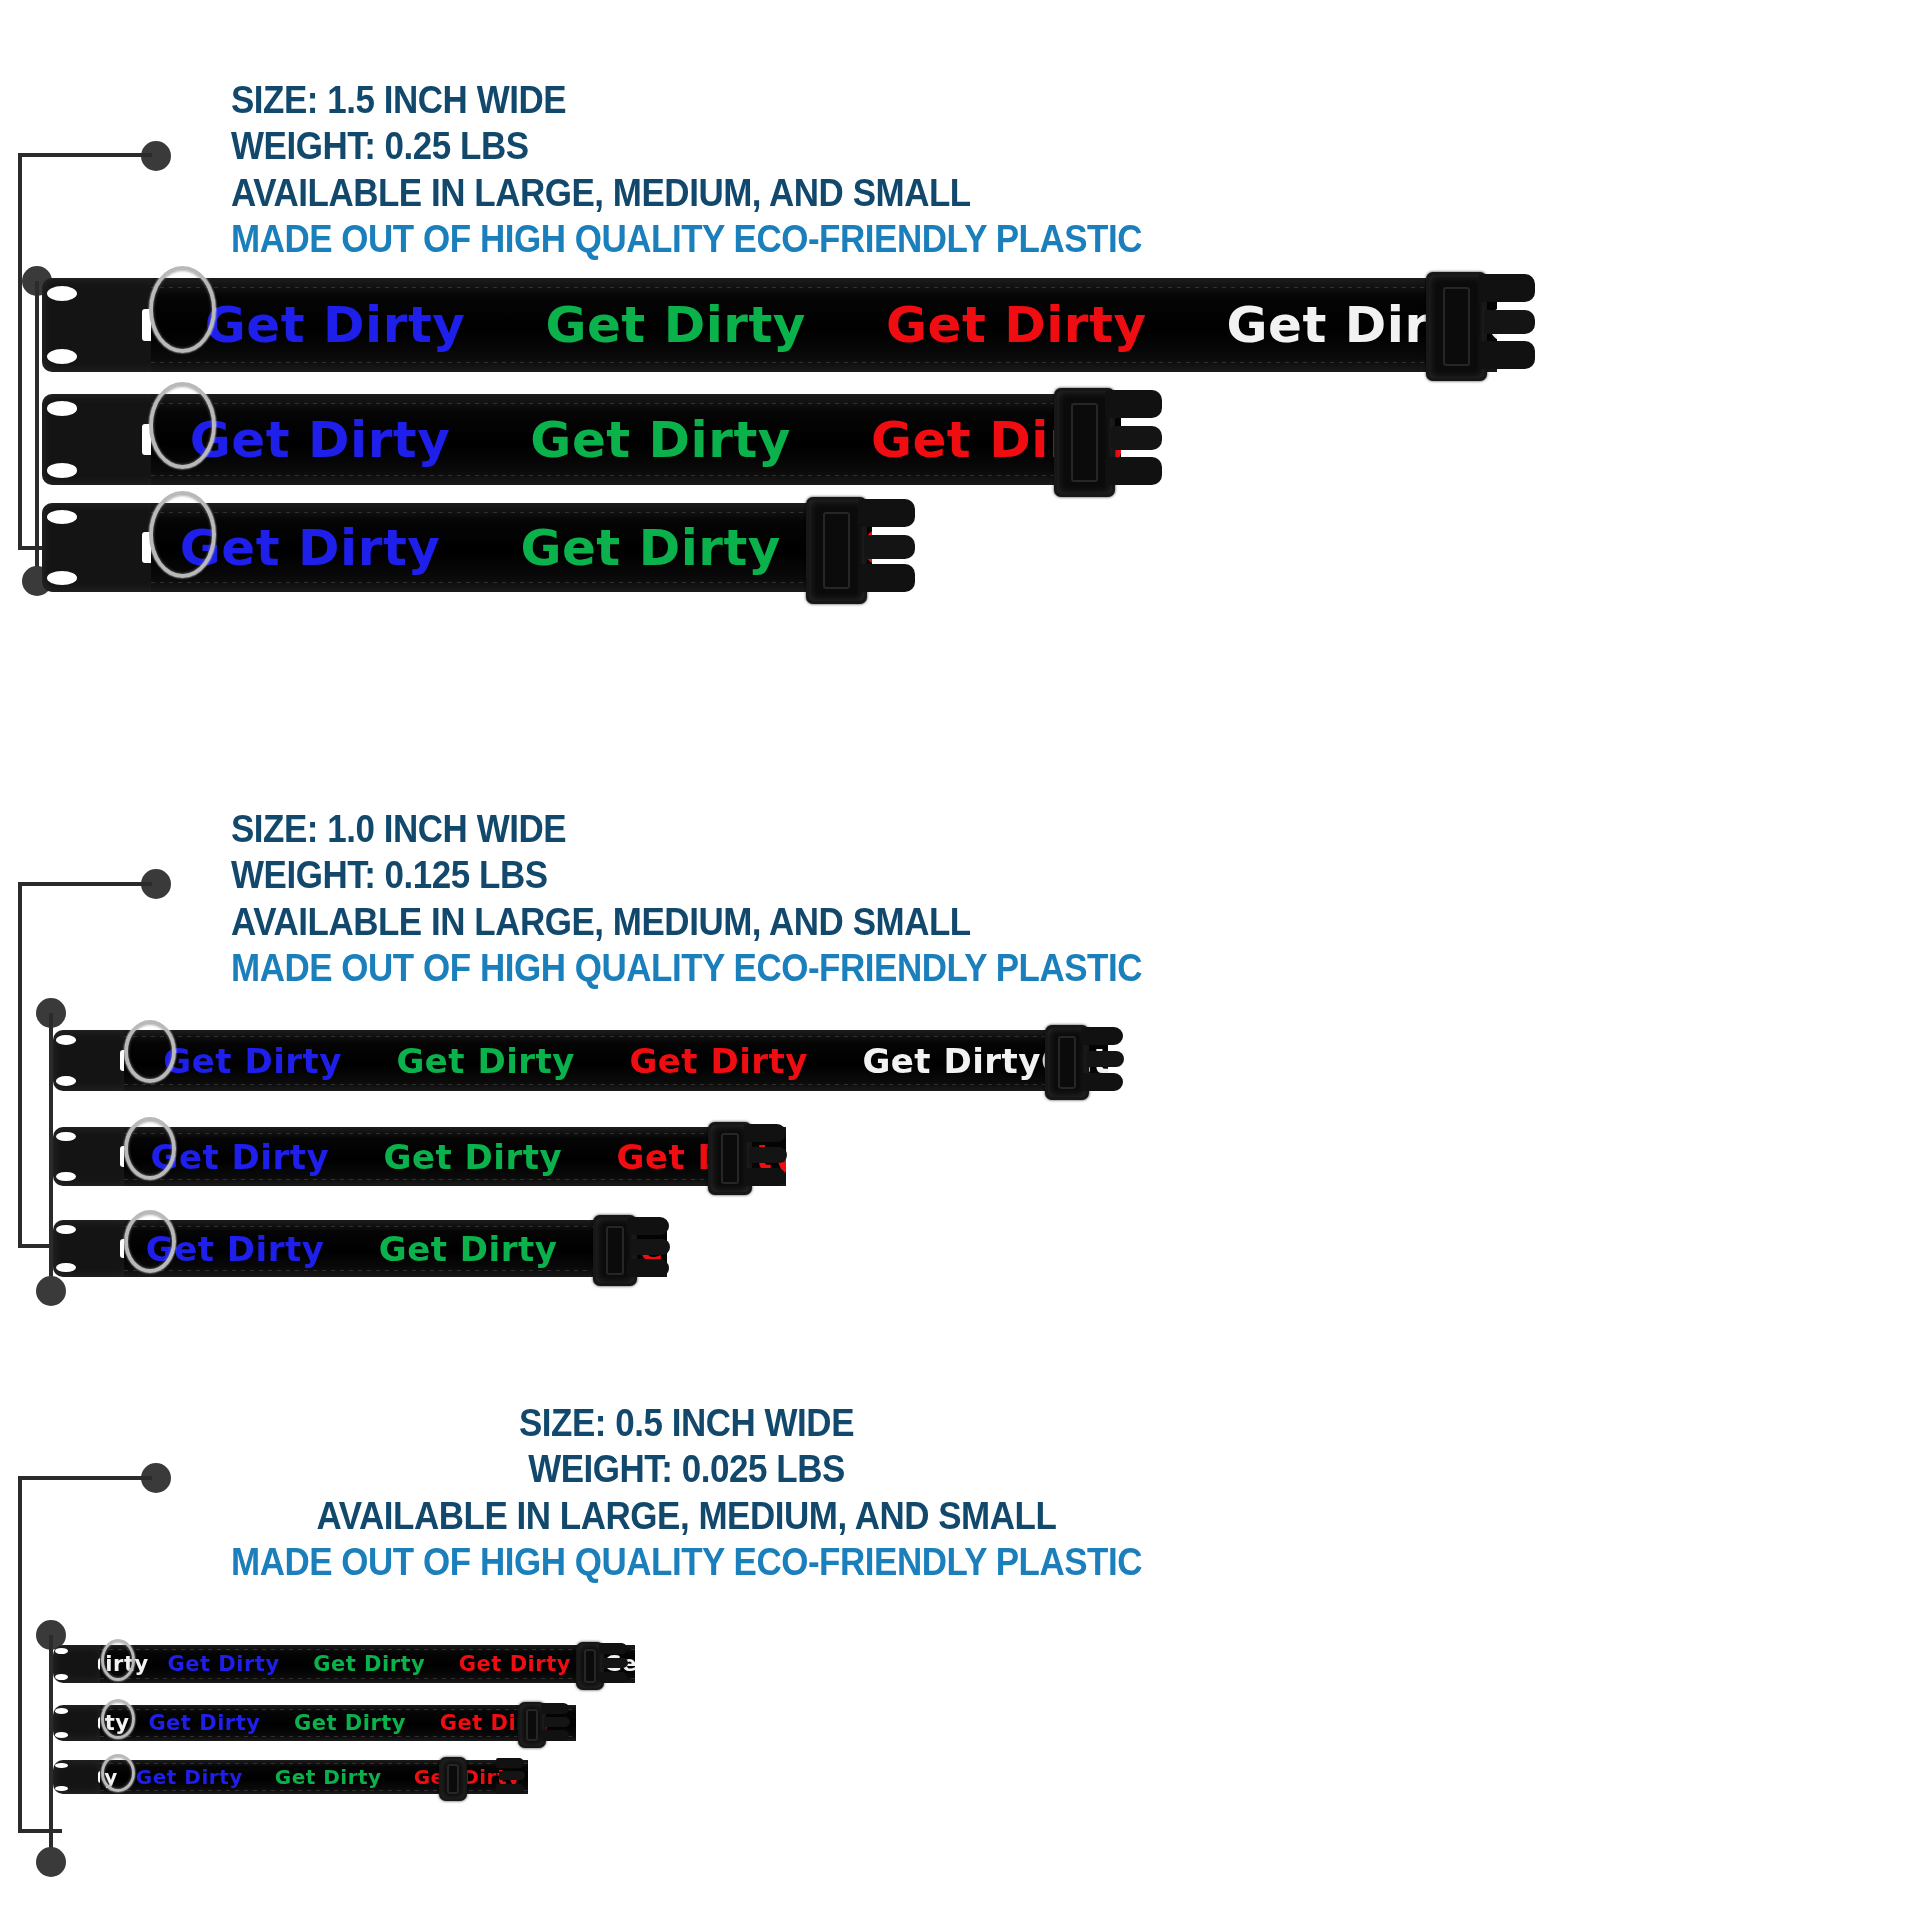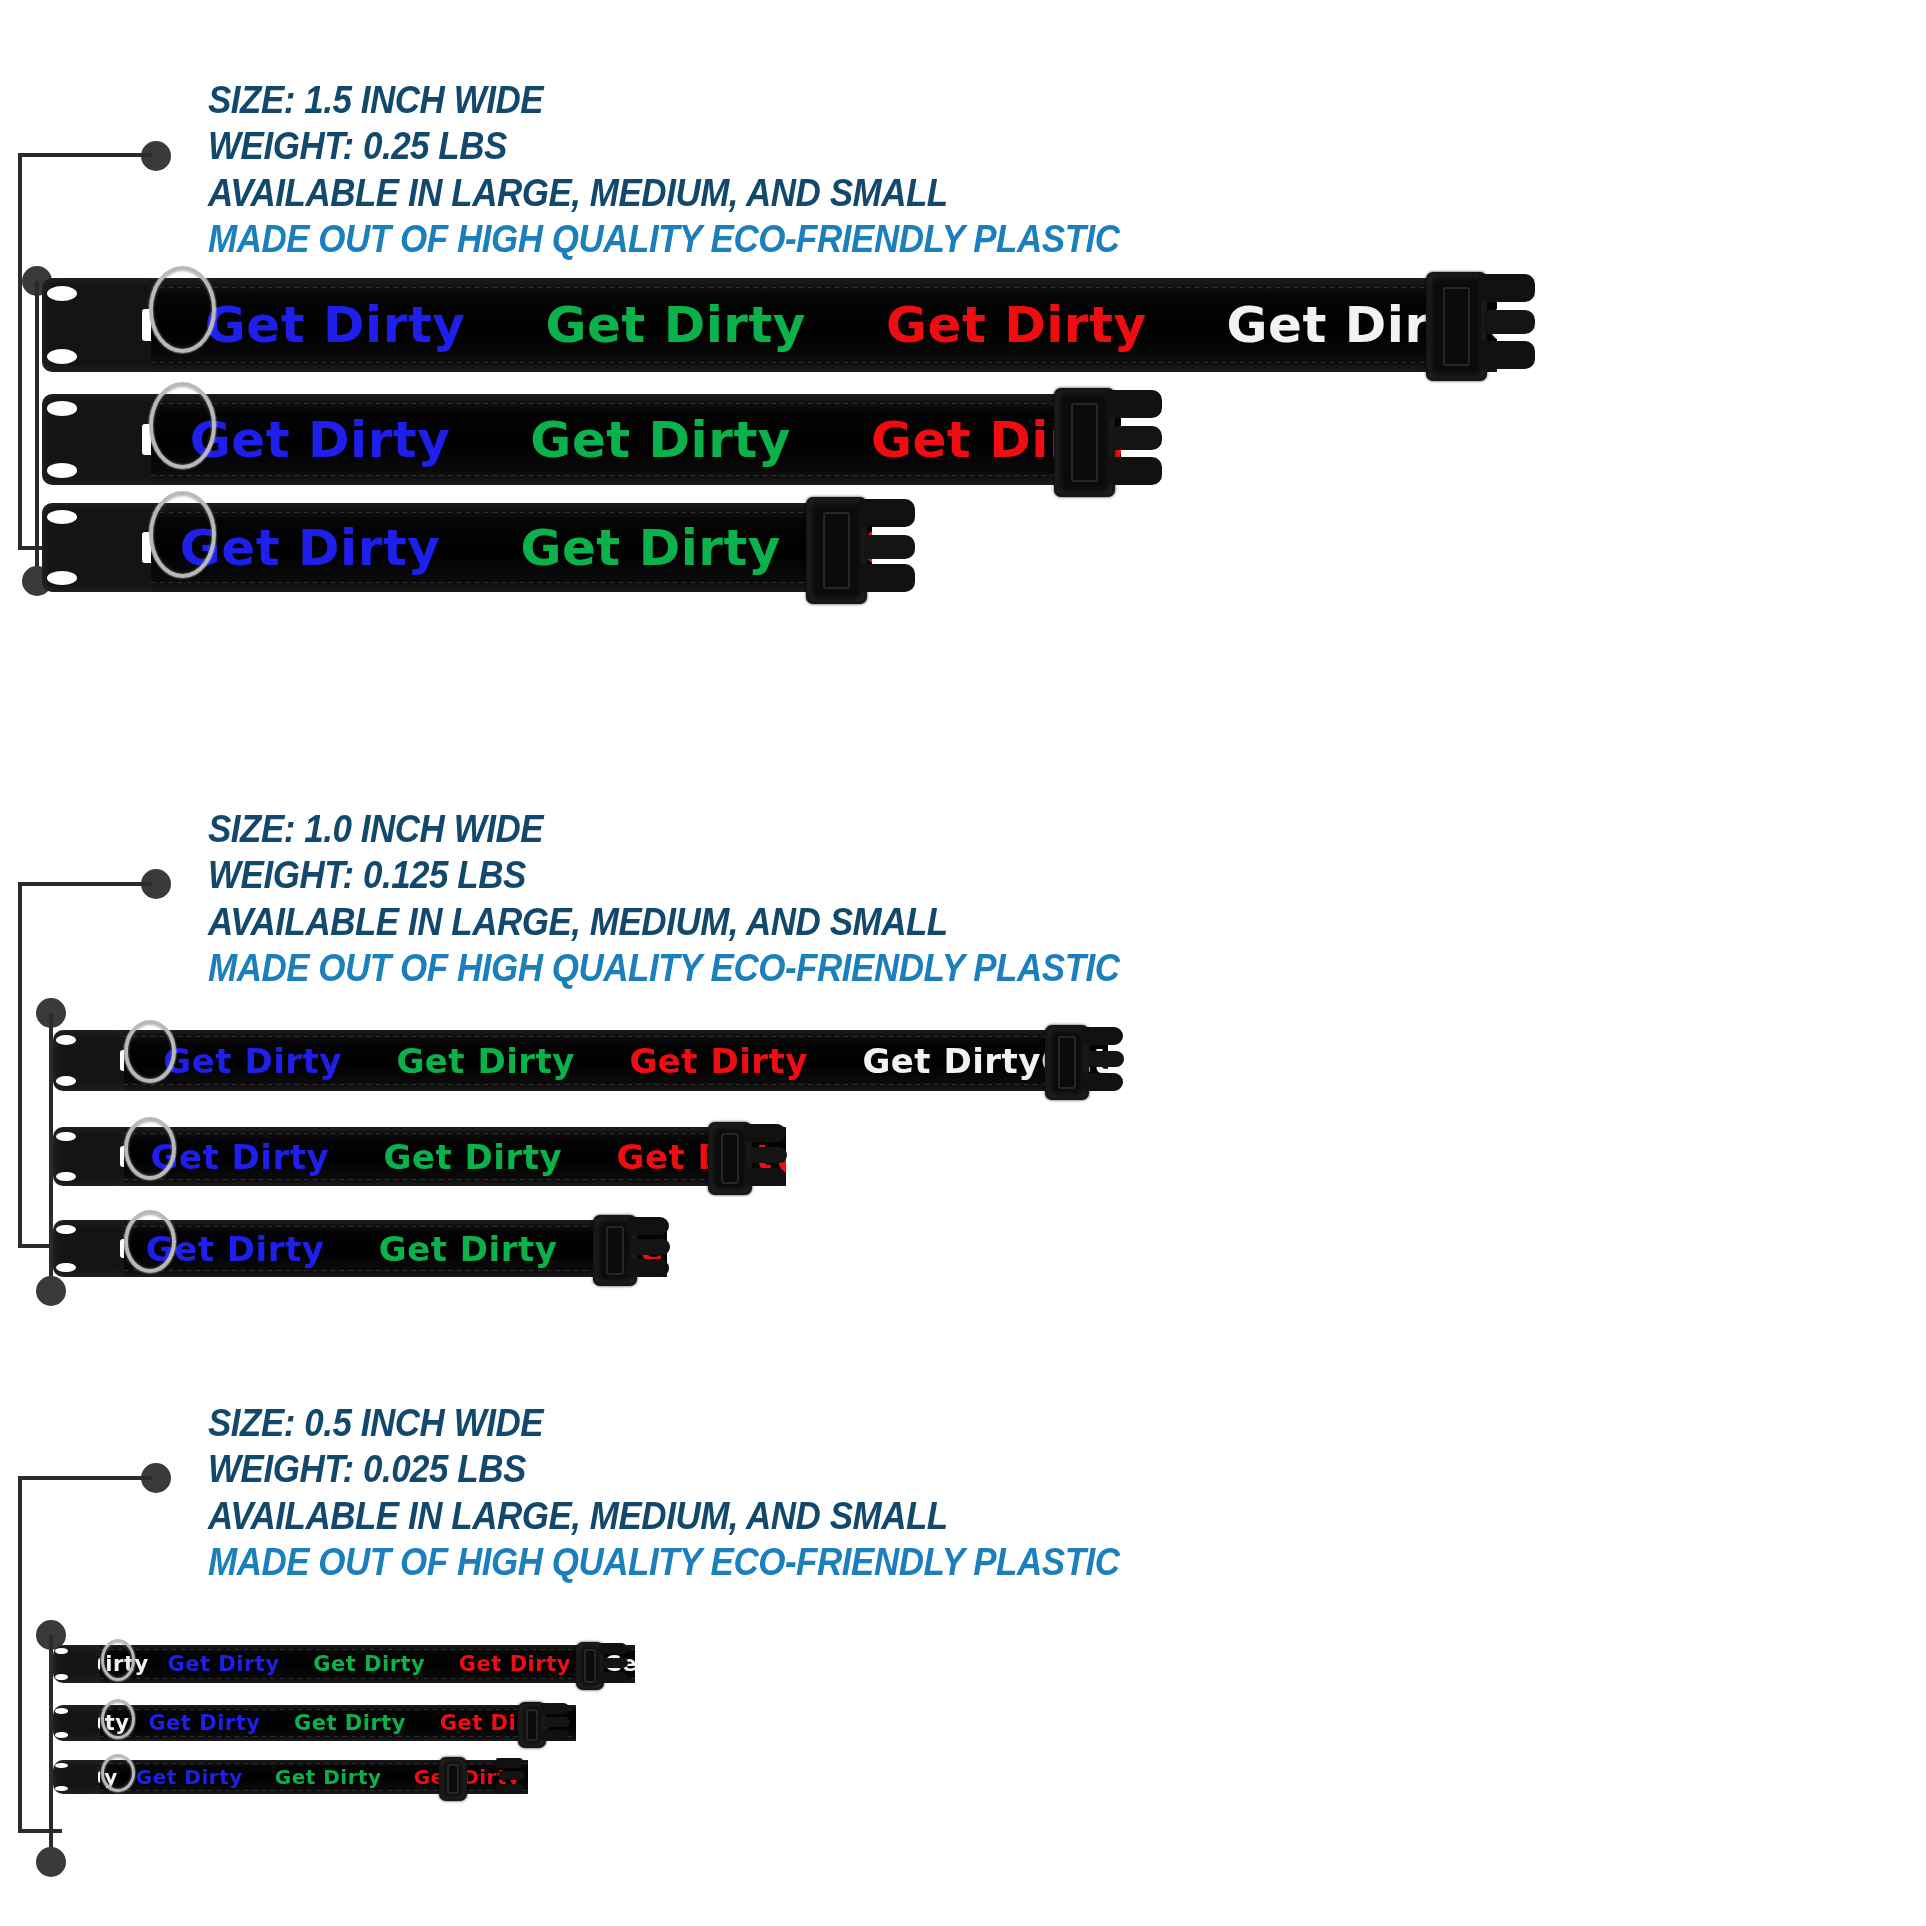--- a/index.html
+++ b/index.html
@@ -11,22 +11,21 @@
     width: 1927px;
     height: 1927px;
     position: relative;
     font-family: "Liberation Sans", sans-serif;
     overflow: hidden;
   }
 
   
   .spec-block {
     position: absolute;
-    left: 208px;
-    font-style: italic;
+    left: 231px;
   }
   .spec-line {
     font-family: "Liberation Sans", sans-serif;
     font-weight: bold;
     letter-spacing: -0.5px;
     white-space: nowrap;
     line-height: 1.22;
     transform: scaleX(0.92);
     transform-origin: left center;
   }
@@ -314,21 +313,21 @@
 <div class="bracket">
   <div class="dot" style="left:141px; top:1463px;"></div>
   <div class="hline" style="left:18px; top:1476px; width:134px;"></div>
   <div class="vline" style="left:18px; top:1476px; height:356px;"></div>
   <div class="hline" style="left:18px; top:1829px; width:44px;"></div>
   <div class="dot" style="left:36px; top:1620px;"></div>
   <div class="vline" style="left:49px; top:1635px; height:218px;"></div>
   <div class="dot" style="left:36px; top:1847px;"></div>
 </div>
 
-<div class="spec-block" style="top:1400px;">
+<div class="spec-block" style="top:1400px;text-align:center;">
   <div class="spec-line dark">SIZE: 0.5 INCH WIDE</div>
   <div class="spec-line dark">WEIGHT: 0.025 LBS</div>
   <div class="spec-line dark">AVAILABLE IN LARGE, MEDIUM, AND SMALL</div>
   <div class="spec-line eco">MADE OUT OF HIGH QUALITY ECO-FRIENDLY PLASTIC</div>
 </div>
 
 <div class="collar" style="left:53px; top:1645px; width:582px; height:38px;">
   <div class="buckle-left" style="width:51px;">
     <div class="buckle-notch"></div>
   </div>

